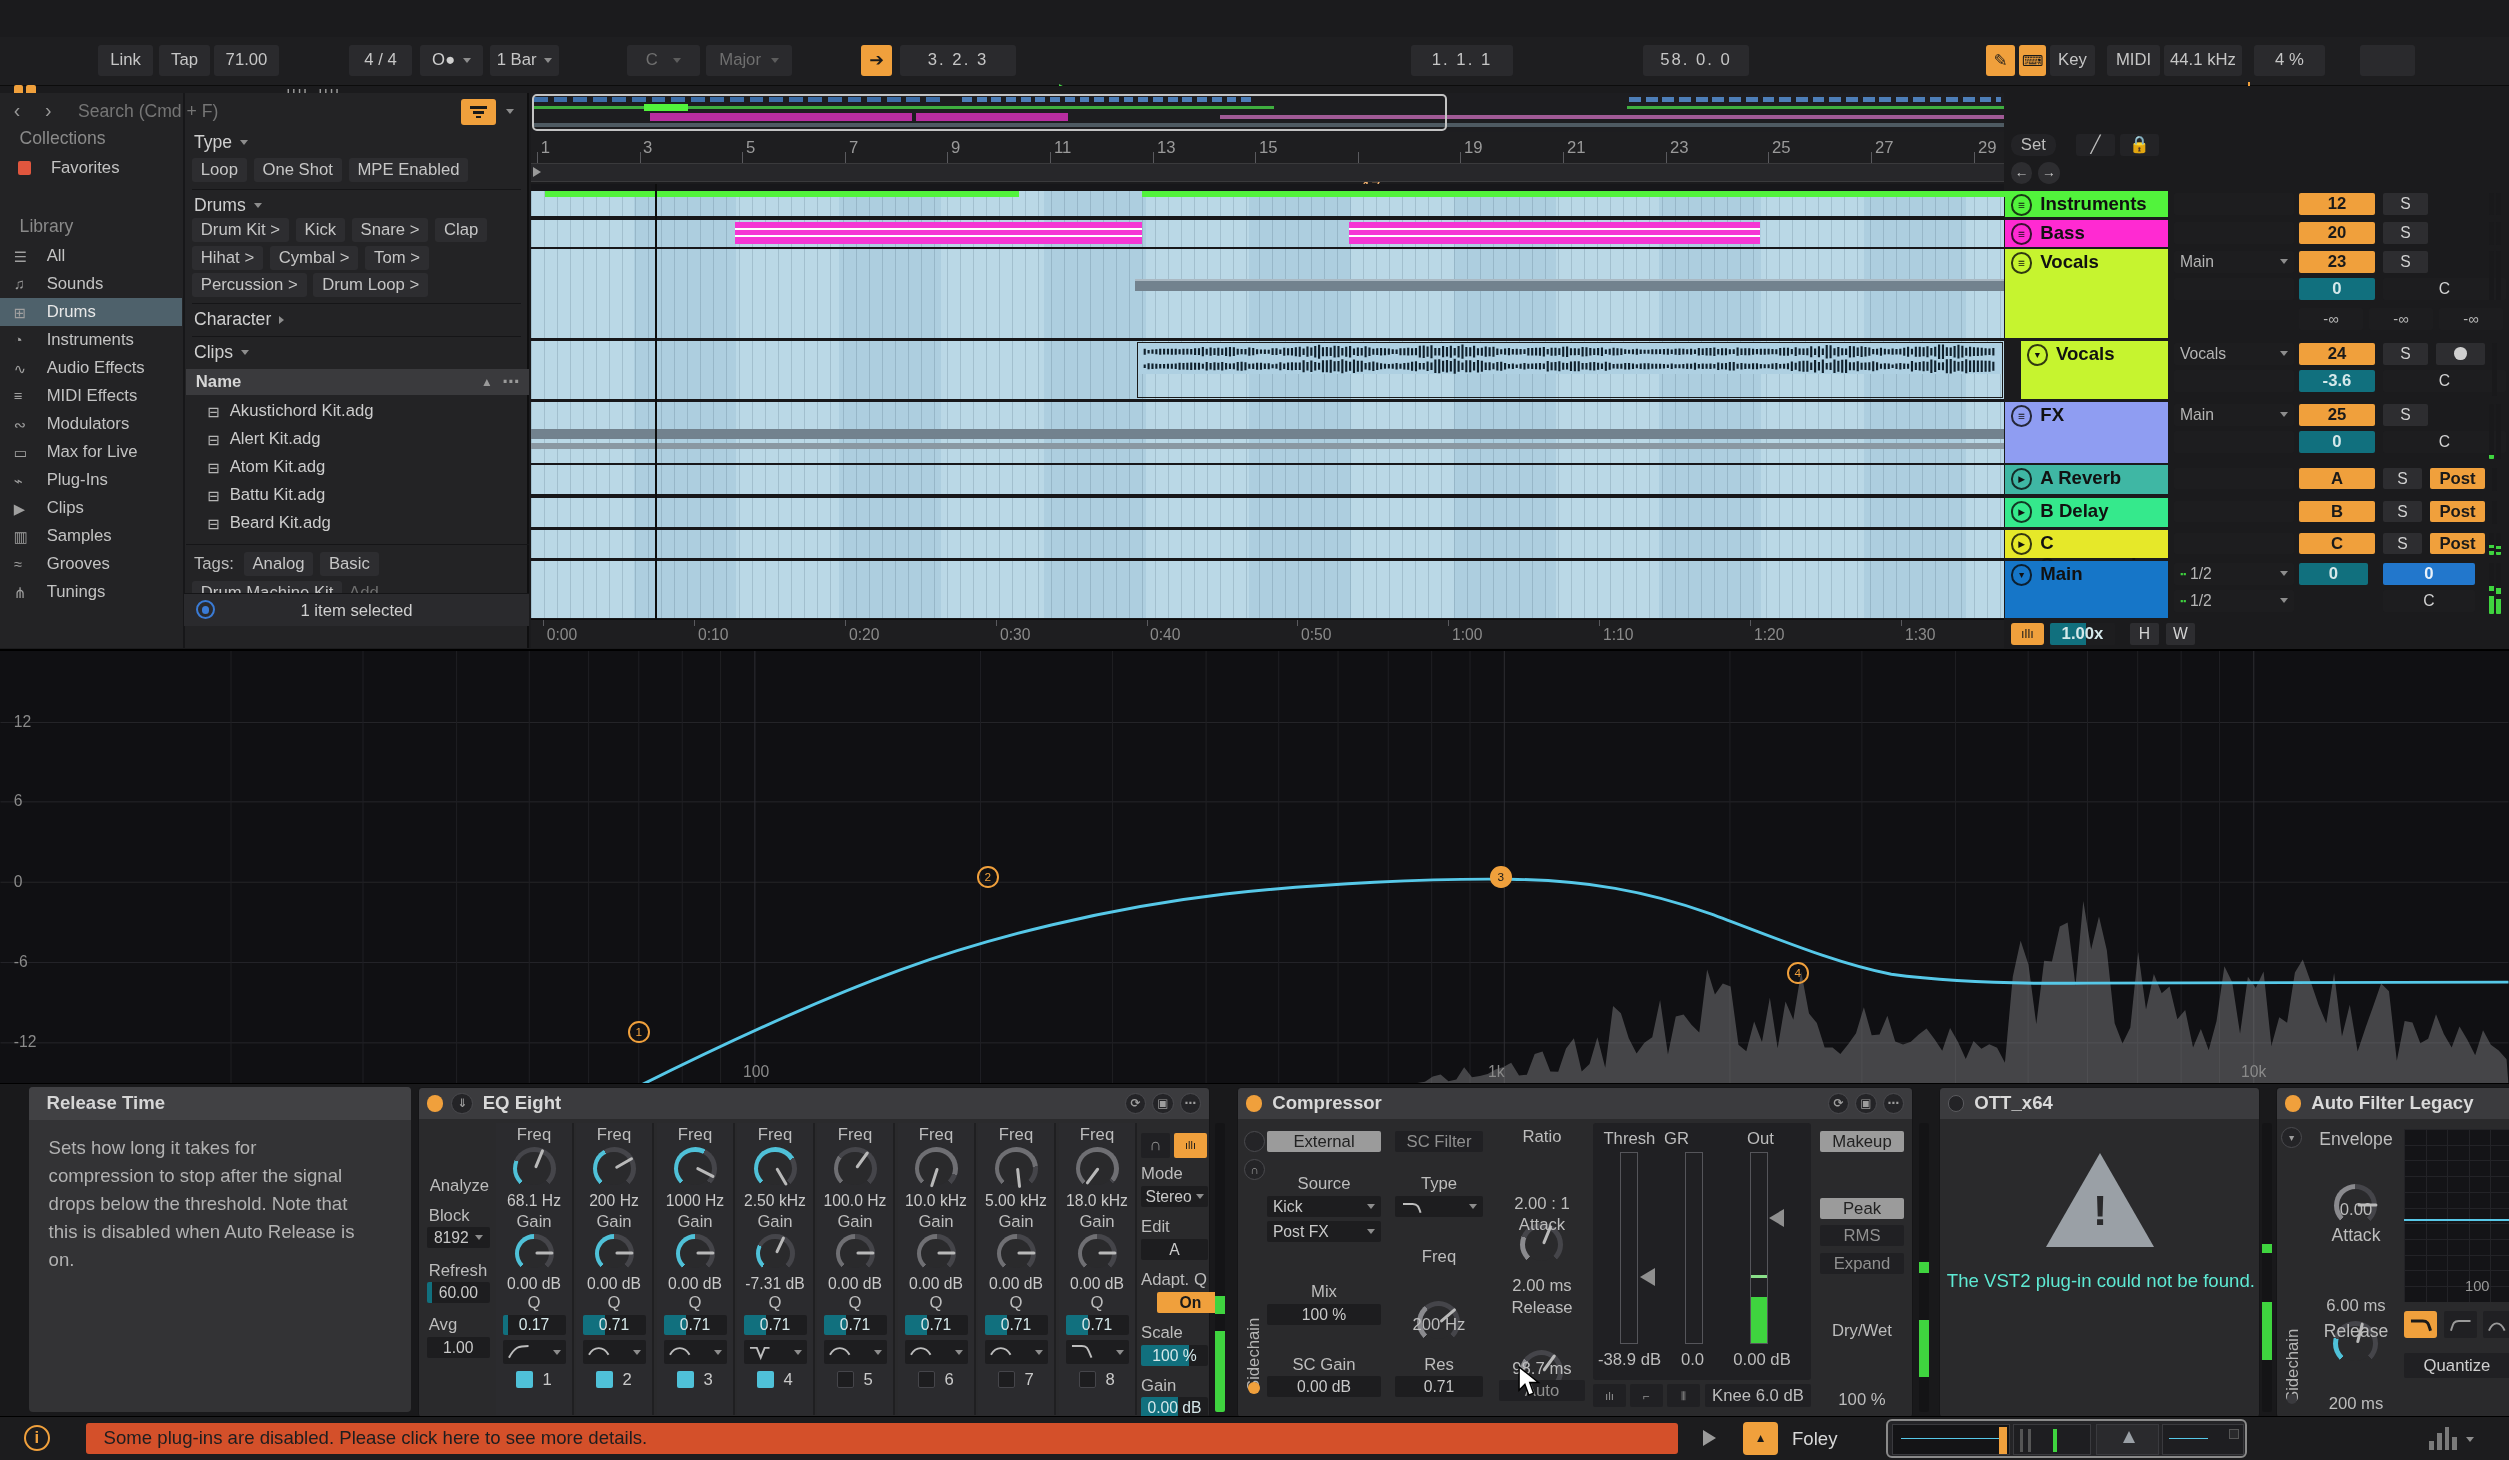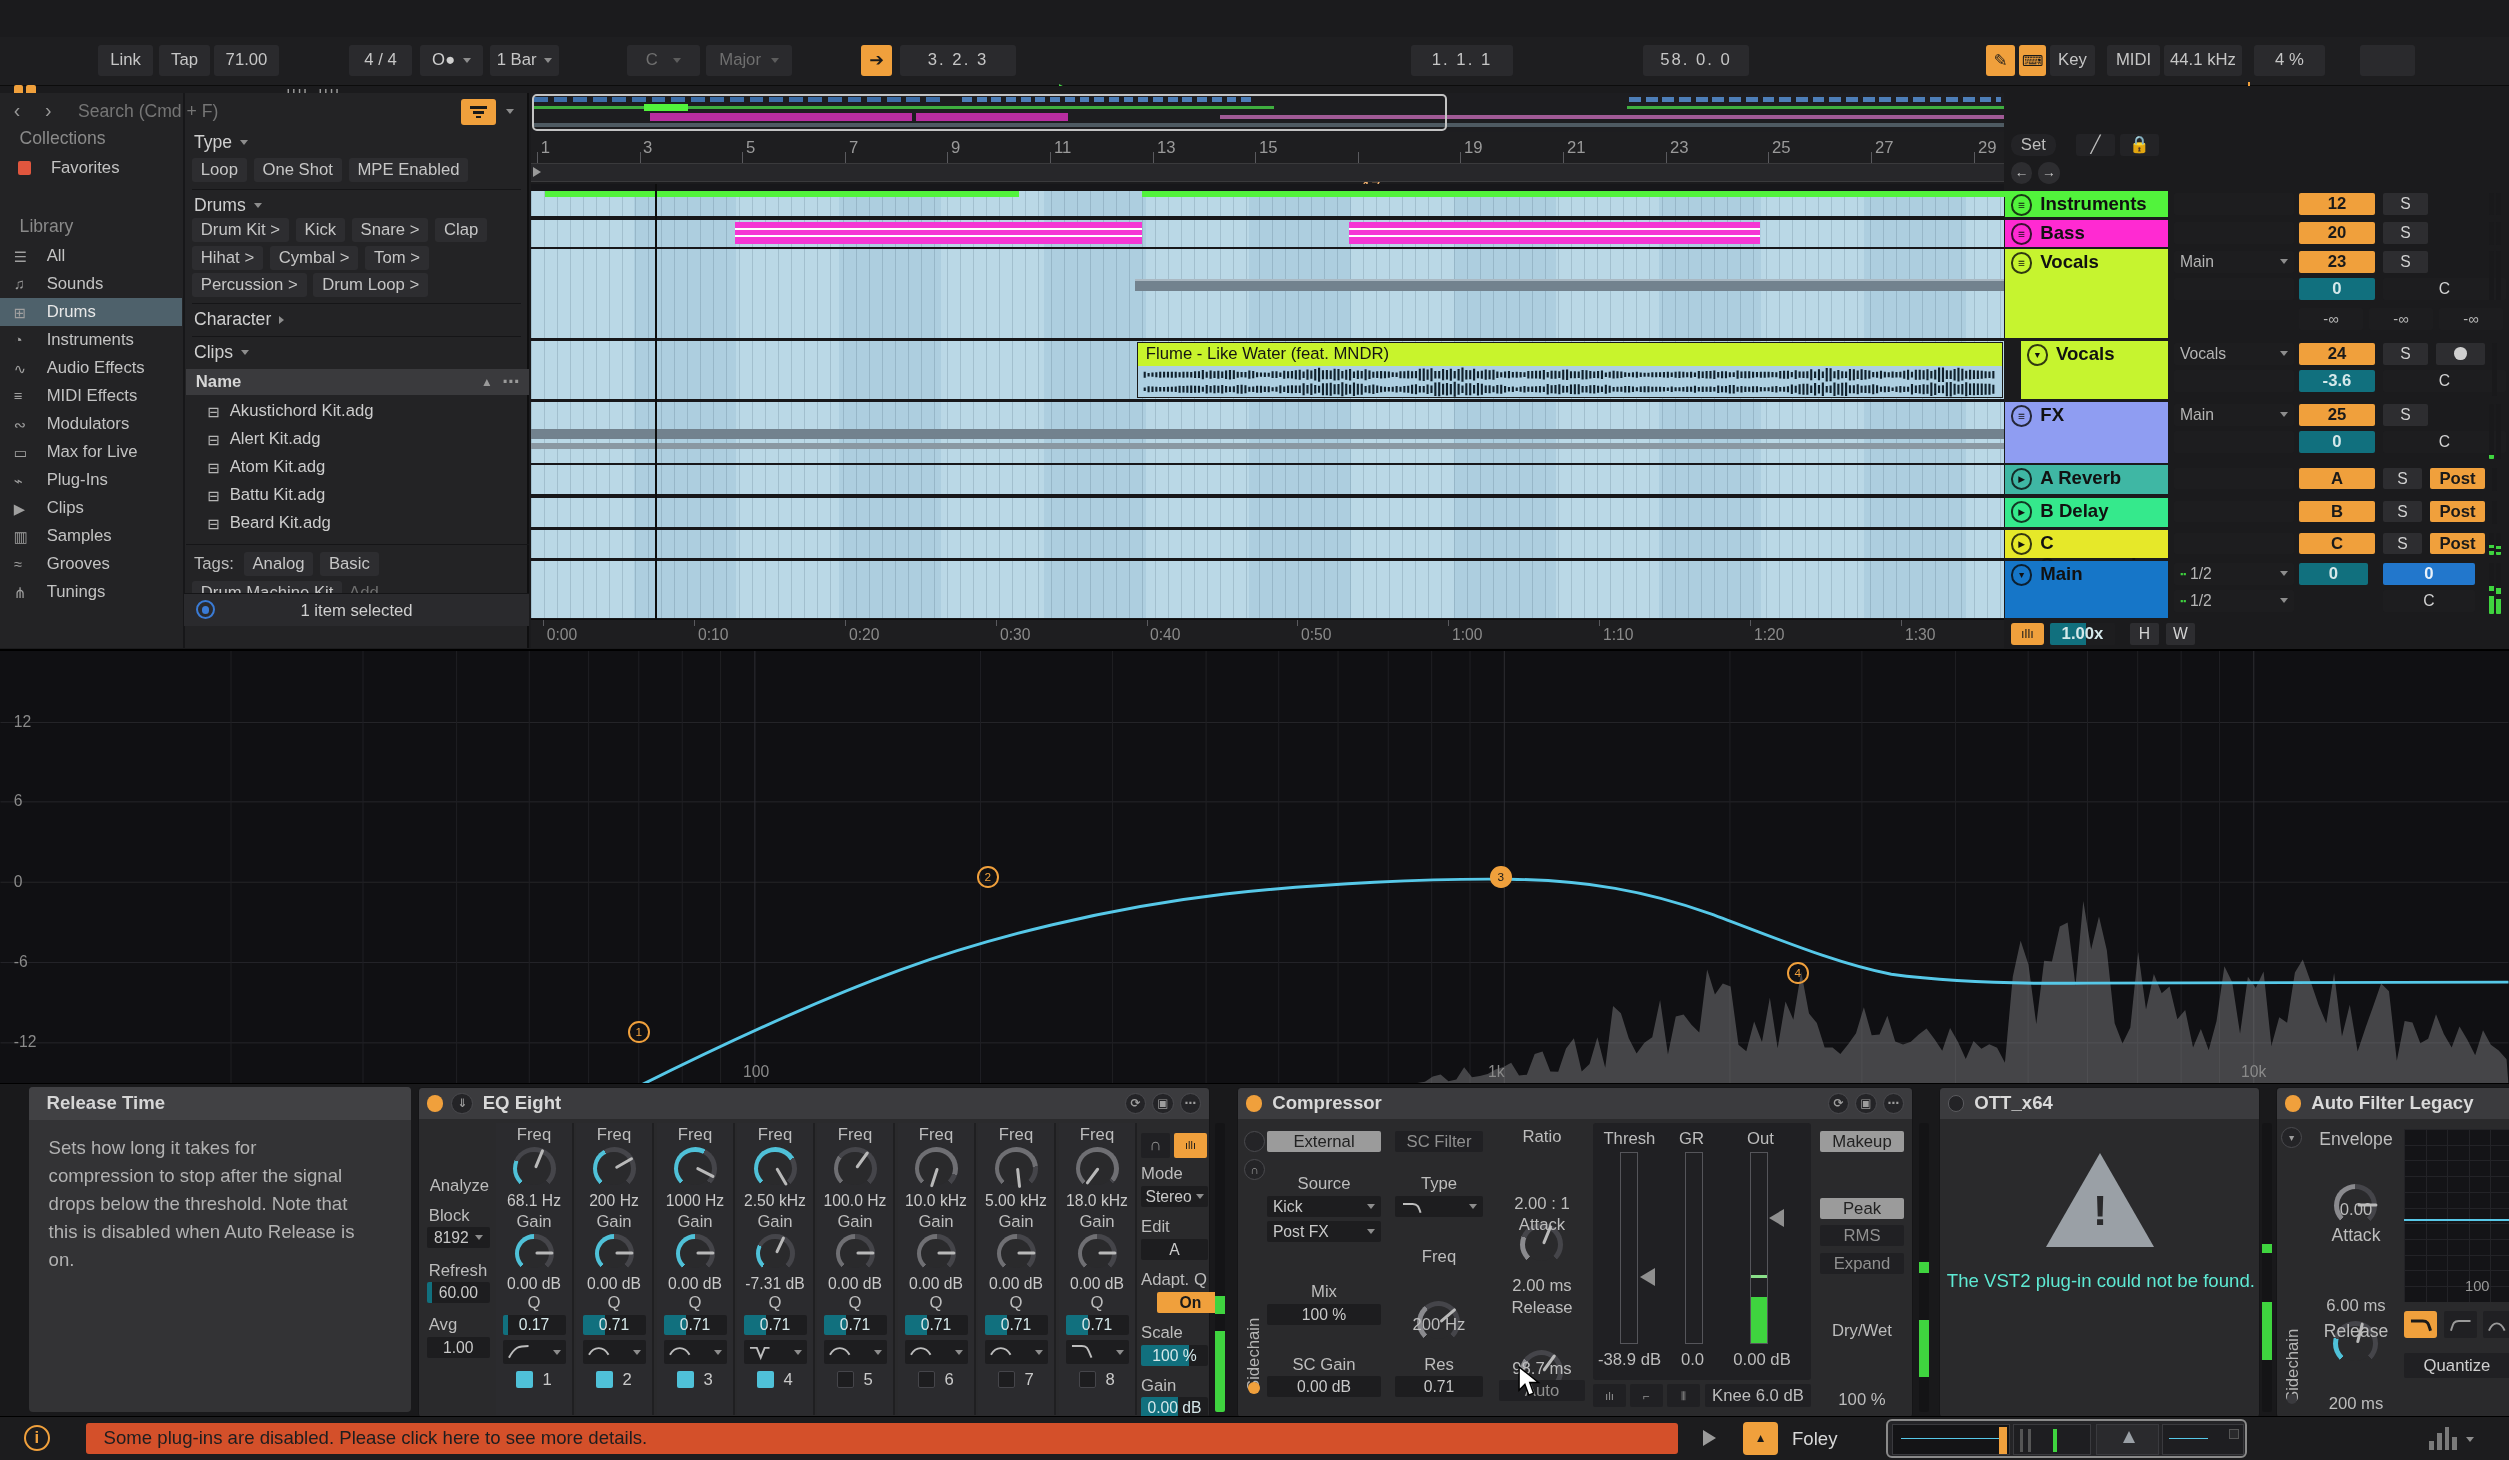--- a/index.html
+++ b/index.html
@@ -336,21 +336,20 @@
       </div>
       <div class="a lane" style="top:36px;height:26.5px;">
         <div class="a" style="left:204px;top:2px;width:407px;height:21.6px;background:linear-gradient(#f536d4 0 5.9px,#ffffff 5.9px 7.8px,#f536d4 7.8px 12.7px,#ffffff 12.7px 14.7px,#f536d4 14.7px 21.6px);"></div>
         <div class="a" style="left:818px;top:2px;width:411px;height:21.6px;background:linear-gradient(#f536d4 0 5.9px,#ffffff 5.9px 7.8px,#f536d4 7.8px 12.7px,#ffffff 12.7px 14.7px,#f536d4 14.7px 21.6px);"></div>
       </div>
       <div class="a lane" style="top:65px;height:89px;">
         <div class="a" style="left:604px;top:30px;width:869px;height:11.8px;background:#72828e;border-top:2px solid #aab8c2;"></div>
       </div>
       <div class="a lane" style="top:157px;height:58px;">
         <div class="a" style="left:606px;top:1px;width:866px;height:56px;border:1px solid #1a1a1a;">
-          <div style="height:22.5px;background:#c8f42c;color:#141414;font-size:16.7px;display:flex;align-items:center;padding-left:7.8px;">Flume - Like Water (feat. MNDR)</div>
           <div style="height:31px;background:#aed0e2;overflow:hidden;"><svg id="wave-svg" width="864" height="31" viewBox="0 0 882 32">
                 <path d="M2,5.93143482990869 L2,12.068565170091311 M2,22.12469818744567 L2,25.87530181255433 M6,7.118150341623437 L6,10.881849658376563 M6,20.90716332841718 L6,27.09283667158282 M10,6.7804320637700135 L10,11.219567936229986 M10,21.18386223777123 L10,26.81613776222877 M14,6.440082605619368 L14,11.559917394380632 M14,21.434221002250588 L14,26.565778997749412 M18,5.99481193449774 L18,12.00518806550226 M18,21.76234795801859 L18,26.23765204198141 M22,6.031471373708065 L22,11.968528626291935 M22,21.58377042209906 L22,26.41622957790094 M26,6.006823187349271 L26,11.993176812650729 M26,21.444626770098946 L26,26.555373229901054 M30,5.8159574443514135 L30,12.184042555648587 M30,21.453202746268857 L30,26.546797253731143 M34,5.836457294342225 L34,12.163542705657775 M34,21.235711580094847 L34,26.764288419905153 M38,6.400354078736491 L38,11.599645921263509 M38,20.46427731085073 L38,27.53572268914927 M42,5.878452105726622 L42,12.121547894273377 M42,20.77254242209843 L42,27.22745757790157 M46,6.022773305974849 L46,11.977226694025152 M46,20.413150592113897 L46,27.586849407886103 M50,6.06858651322601 L50,11.931413486773991 M50,20.155640915813223 L50,27.844359084186777 M54,5.536989374808748 L54,12.463010625191252 M54,20.483786753779057 L54,27.516213246220943 M58,5.487038629527535 L58,12.512961370472464 M58,20.343384675080472 L58,27.656615324919528 M62,4.21540060085742 L62,13.78459939914258 M62,21.44252287599521 L62,26.55747712400479 M66,5.858803070857967 L66,12.141196929142033 M66,19.64904914686688 L66,28.35095085313312 M70,4.716658217612826 L70,13.283341782387174 M70,20.667869931242926 L70,27.332130068757074 M74,5.520115484721979 L74,12.479884515278021 M74,19.771822806835868 L74,28.228177193164132 M78,4.954543136494612 L78,13.045456863505388 M78,20.279124786068643 L78,27.720875213931357 M82,5.645085347959716 L82,12.354914652040284 M82,19.567750674722248 L82,28.432249325277752 M86,4.538786941098423 L86,13.461213058901578 M86,20.693250384950105 L86,27.306749615049895 M90,4.082598922172494 L90,13.917401077827506 M90,21.210692960447496 L90,26.789307039552504 M94,4.451732234947388 L94,13.548267765052612 M94,20.946270702972907 L94,27.053729297027093 M98,5.8352916998529025 L98,12.164708300147097 M98,19.711632113421125 L98,28.288367886578875 M102,6.274639083959825 L102,11.725360916040174 M102,19.46549525473074 L102,28.53450474526926 M106,6.142771472771293 L106,11.857228527228706 M106,19.834255778284614 L106,28.165744221715386 M110,4.744039678345338 L110,13.255960321654662 M110,21.51226514605084 L110,26.48773485394916 M114,5.286701135306461 L114,12.713298864693538 M114,21.289284713515006 L114,26.710715286484994 M118,6.50757923639892 L118,11.49242076360108 M118,20.42584368613358 L118,27.57415631386642 M122,6.813813855932752 L122,11.186186144067248 M122,20.51151601326701 L122,27.48848398673299 M126,6.680641282381513 L126,11.319358717618487 M126,21.067177660946868 L126,26.932822339053132 M130,7.000574988308491 L130,10.999425011691509 M130,20.922977670598293 L130,27.077022329401707 M134,5.506843248305543 L134,12.493156751694457 M134,21.946884356000833 L134,26.053115643999167 M138,5.50723250275313 L138,12.49276749724687 M138,21.460852790679773 L138,26.539147209320227 M142,6.6090714750249315 L142,11.390928524975068 M142,19.86330019225434 L142,28.13669980774566 M146,4.905453252355137 L146,13.094546747644863 M146,21.06716967390286 L146,26.93283032609714 M150,5.340746143609031 L150,12.659253856390968 M150,20.134338087081264 L150,27.865661912918736 M154,5.075311430674942 L154,12.924688569325058 M154,19.910813098711447 L154,28.089186901288553 M158,4.307435403294525 L158,13.692564596705475 M158,20.204713320546357 L158,27.795286679453643 M162,3.8745476553729565 L162,14.125452344627043 M162,20.184960763735447 L162,27.815039236264553 M166,5.703022193155773 L166,12.296977806844227 M166,17.931390344759215 L166,30.068609655240785 M170,3.678966281050566 L170,14.321033718949433 M170,19.563872800551017 L170,28.436127199448983 M174,4.773526115058507 L174,13.226473884941493 M174,18.11692319489901 L174,29.88307680510099 M178,2.999961643939537 L178,15.000038356060463 M178,19.58254393808315 L178,28.41745606191685 M182,1.8276930901037325 L182,16.172306909896268 M182,20.496100961821693 L182,27.503899038178307 M186,4.396875419268192 L186,13.603124580731809 M186,17.721677929179066 L186,30.278322070820934 M190,4.210649801428708 L190,13.789350198571292 M190,17.75976048375972 L190,30.24023951624028 M194,4.693879275076386 L194,13.306120724923614 M194,17.188444276033852 L194,30.811555723966148 M198,2.9343450447850694 L198,15.065654955214931 M198,18.9221911754505 L198,29.0778088245495 M202,3.2132027086587174 L202,14.786797291341284 M202,18.681335087325294 L202,29.318664912674706 M206,5.105401497920617 L206,12.894598502079383 M206,16.891634873848194 L206,31.108365126151806 M210,3.8782929623332265 L210,14.121707037666773 M210,18.285648384676247 L210,29.714351615323753 M214,3.049823569602598 L214,14.950176430397402 M214,19.344533419060465 L214,28.655466580939535 M218,5.603103304156732 L218,12.396896695843267 M218,17.083483670735284 L218,30.916516329264716 M222,4.694885464746995 L222,13.305114535253004 M222,18.34326443702915 L222,29.65673556297085 M226,5.221090455432708 L226,12.778909544567291 M226,18.224715122850583 L226,29.775284877149417 M230,3.3670963990469556 L230,14.632903600953044 M230,20.53849538223464 L230,27.46150461776536 M234,4.623189235571804 L234,13.376810764428196 M234,19.7896817578464 L234,28.2103182421536 M238,5.83393138402565 L238,12.16606861597435 M238,19.128455120328706 L238,28.871544879671294 M242,5.498778101250993 L242,12.501221898749007 M242,20.049549020938 L242,27.950450979062 M246,5.163421787206815 L246,12.836578212793185 M246,21.00097783164609 L246,26.99902216835391 M250,5.384216258659761 L250,12.61578374134024 M250,21.41969166393096 L250,26.58030833606904 M254,5.775576205907543 L254,12.224423794092457 M254,21.684261768060587 L254,26.315738231939413 M258,6.531402528795049 L258,11.468597471204951 M258,21.463650390659865 L258,26.536349609340135 M262,6.73615156225218 L262,11.26384843774782 M262,20.591991897129027 L262,27.408008102870973 M266,5.362308939199349 L266,12.637691060800652 M266,21.304544801599736 L266,26.695455198400264 M270,5.458583147623068 L270,12.541416852376932 M270,20.559966802039934 L270,27.440033197960066 M274,5.010873209130648 L274,12.989126790869353 M274,20.379576481443532 L274,27.620423518556468 M278,5.358962427135733 L278,12.641037572864267 M278,19.43056682535772 L278,28.56943317464228 M282,5.274764126065264 L282,12.725235873934736 M282,18.947669967498072 L282,29.052330032501928 M286,2.9338691004929016 L286,15.066130899507097 M286,20.76152468040968 L286,27.23847531959032 M290,2.612395977200184 L290,15.387604022799817 M290,20.60174658121141 L290,27.39825341878859 M294,3.7318969525806933 L294,14.268103047419306 M294,19.05194968351449 L294,28.94805031648551 M298,2.230664376713497 L298,15.769335623286503 M298,20.17837482259975 L298,27.82162517740025 M302,5.078106005690327 L302,12.921893994309674 M302,17.015458021388866 L302,30.984541978611134 M306,5.182309829651906 L306,12.817690170348094 M306,16.65821865696119 L306,31.34178134303881 M310,3.206884854040215 L310,14.793115145959785 M310,18.445381684536603 L310,29.554618315463397 M314,4.103435933980501 L314,13.896564066019499 M314,17.426876311702674 L314,30.573123688297326 M318,2.8612568754623826 L318,15.138743124537617 M318,18.614127253258356 L318,29.385872746741644 M322,5.191039528090208 L322,12.808960471909792 M322,16.29634103251955 L322,31.70365896748045 M326,3.116971863281824 L326,14.883028136718176 M326,18.448414369828406 L326,29.551585630171594 M330,1.6153361183801733 L330,16.384663881619826 M330,20.092353456104533 L330,27.907646543895467 M334,4.145949656468636 L334,13.854050343531364 M334,17.765861185554265 L334,30.234138814445735 M338,4.444523629766067 L338,13.555476370233933 M338,17.730016833316064 L338,30.269983166683936 M342,2.9286459839147314 L342,15.07135401608527 M342,19.56334107042941 L342,28.43665892957059 M346,5.352652268934463 L346,12.647347731065537 M346,17.506982144466583 L346,30.493017855533417 M350,4.879942025661135 L350,13.120057974338865 M350,18.392464625843385 L350,29.607535374156615 M354,3.680657965311145 L354,14.319342034688855 M354,20.044082557824552 L354,27.955917442175448 M358,4.347077562147634 L358,13.652922437852366 M358,19.863586346449306 L358,28.136413653550694 M362,3.809574347275869 L362,14.19042565272413 M362,20.91430497423129 L362,27.08569502576871 M366,5.72947010726835 L366,12.27052989273165 M366,19.52838113783033 L366,28.47161886216967 M370,6.509698978161474 L370,11.490301021838526 M370,19.29619707236392 L370,28.70380292763608 M374,5.802580947556205 L374,12.197419052443795 M374,20.55869227015351 L374,27.44130772984649 M378,5.275283014671082 L378,12.724716985328918 M378,21.641993550355828 L378,26.358006449644172 M382,6.215812535962945 L382,11.784187464037055 M382,21.25151166256905 L382,26.74848833743095 M386,5.9255427362477775 L386,12.074457263752223 M386,22.07950317813786 L386,25.92049682186214 M390,6.230151940374958 L390,11.769848059625042 M390,21.365481230349793 L390,26.634518769650207 M394,6.556507243306934 L394,11.443492756693066 M394,20.543906684359705 L394,27.456093315640295 M398,5.13323773225693 L398,12.86676226774307 M398,21.501312820290263 L398,26.498687179709737 M402,5.075180081768012 L402,12.924819918231988 M402,21.127604852361358 L402,26.872395147638642 M406,5.015391584658205 L406,12.984608415341796 M406,20.793897361243346 L406,27.206102638756654 M410,4.775446065210094 L410,13.224553934789906 M410,20.68216937462024 L410,27.31783062537976 M414,4.01596835083302 L414,13.98403164916698 M414,21.13469023914312 L414,26.86530976085688 M418,6.234561784418518 L418,11.765438215581483 M418,18.656062311812107 L418,29.343937688187893 M422,4.9338123903962945 L422,13.066187609603706 M422,19.745197223064803 L422,28.254802776935197 M426,4.967264300999464 L426,13.032735699000536 M426,19.54933132043704 L426,28.45066867956296 M430,5.50469831930503 L430,12.49530168069497 M430,18.898748478945425 L430,29.101251521054575 M434,3.865290437368934 L434,14.134709562631066 M434,20.47363336940436 L434,27.52636663059564 M438,3.573837773951473 L438,14.426162226048527 M438,20.747867478236692 L438,27.252132521763308 M442,5.29421189470684 L442,12.70578810529316 M442,19.055607526392215 L442,28.944392473607785 M446,5.4662050826773925 L446,12.533794917322608 M446,18.954480188508636 L446,29.045519811491364 M450,5.660363536779184 L450,12.339636463220817 M450,18.87079847019954 L450,29.12920152980046 M454,4.118390825102107 L454,13.881609174897893 M454,20.559215628855682 L454,27.440784371144318 M458,4.266898256133725 L458,13.733101743866275 M458,20.589039075527584 L458,27.410960924472416 M462,5.119470156741331 L462,12.88052984325867 M462,19.94223527163956 L462,28.05776472836044 M466,5.556870555659085 L466,12.443129444340915 M466,19.7332980411362 L466,28.2667019588638 M470,5.2264044083147905 L470,12.77359559168521 M470,20.30996601438822 L470,27.69003398561178 M474,4.611952281767907 L474,13.388047718232093 M474,21.183269087074294 L474,26.816730912925706 M478,6.586395255043376 L478,11.413604744956624 M478,19.47518590829279 L478,28.52481409170721 M482,5.819344608963709 L482,12.180655391036291 M482,20.510996579066543 L482,27.489003420933457 M486,5.023986222814024 L486,12.976013777185976 M486,21.572519403261232 L486,26.427480596738768 M490,5.308849837272775 L490,12.691150162727226 M490,21.54642031321063 L490,26.45357968678937 M494,5.624636822360947 L494,12.375363177639052 M494,21.477460153323634 L494,26.522539846676366 M498,6.568174489622284 L498,11.431825510377717 M498,20.764610662110364 L498,27.235389337889636 M502,6.950658389611197 L502,11.049341610388803 M502,20.592876665278 L502,27.407123334722 M506,6.472806786209998 L506,11.527193213790003 M506,21.25819933153087 L506,26.74180066846913 M510,5.8357605480086985 L510,12.164239451991302 M510,22.056606397449027 L510,25.943393602550973 M514,6.7715480361715805 L514,11.22845196382842 M514,21.253789044569075 L514,26.746210955430925 M518,6.980956054679642 L518,11.019043945320359 M518,21.010824138599713 L518,26.989175861400287 M522,6.912819244264408 L522,11.087180755735591 M522,21.00725524304628 L522,26.99274475695372 M526,6.467778825838804 L526,11.532221174161197 M526,21.412235884104586 L526,26.587764115895414 M530,6.333185904762927 L530,11.666814095237072 M530,21.538259521990778 L530,26.461740478009222 M534,6.540266151511503 L534,11.459733848488497 M534,21.3533270583083 L534,26.6466729416917 M538,6.157400496439177 L538,11.842599503560823 M538,21.787682366200947 L538,26.212317633799053 M542,5.932130777445463 L542,12.067869222554538 M542,22.091832479441585 L542,25.908167520558415 M546,6.770979615202972 L546,11.229020384797028 M546,21.221278011940974 L546,26.778721988059026 M550,5.844562466049387 L550,12.155437533950613 M550,22.02200653693619 L550,25.97799346306381 M554,5.720743335354952 L554,12.279256664645047 M554,22.001662264892868 L554,25.998337735107132 M558,6.008487929258006 L558,11.991512070741994 M558,21.55510087452961 L558,26.44489912547039 M562,6.3337002753669935 L562,11.666299724633006 M562,21.06056123993491 L562,26.93943876006509 M566,5.813259048101616 L566,12.186740951898383 M566,21.40555868967882 L566,26.59444131032118 M570,6.688191299609867 L570,11.311808700390133 M570,20.35363666373386 L570,27.64636333626614 M574,5.064534537629328 L574,12.935465462370672 M574,21.803426971420986 L574,26.196573028579014 M578,5.575590102094431 L578,12.42440989790557 M578,21.126316890244528 L578,26.873683109755472 M582,5.172600451273539 L582,12.827399548726461 M582,21.375691715901468 L582,26.624308284098532 M586,5.2000407096400565 L586,12.799959290359944 M586,21.21156364361553 L586,26.78843635638447 M590,4.654118071405598 L590,13.345881928594402 M590,21.64199461221473 L590,26.35800538778527 M594,6.1632811927342255 L594,11.836718807265775 M594,20.0425121780714 L594,27.9574878219286 M598,5.357434189095933 L598,12.642565810904067 M598,20.786824959535622 L598,27.213175040464378 M602,5.479750717423967 L602,12.520249282576033 M602,20.634943269018 L602,27.365056730982 M606,6.380346181376094 L606,11.619653818623906 M606,19.739447914628865 L606,28.260552085371135 M610,6.5350446200347 L610,11.4649553799653 M610,19.62667153940152 L610,28.37332846059848 M614,4.715271174194896 L614,13.284728825805104 M614,21.526762426574948 L614,26.473237573425052 M618,5.602845072190773 L618,12.397154927809227 M618,20.758856533520948 L618,27.241143466479052 M622,5.305501022702531 L622,12.694498977297469 M622,21.21553044269121 L622,26.78446955730879 M626,5.383032572011373 L626,12.616967427988627 M626,21.33664211047135 L626,26.66335788952865 M630,5.937732069734421 L630,12.062267930265579 M630,21.018885064062196 L630,26.981114935937804 M634,6.290208433816003 L634,11.709791566183997 M634,20.939975000935476 L634,27.060024999064524 M638,5.848432979398724 L638,12.151567020601277 M638,21.689618520286196 L638,26.310381479713804 M642,5.959600484670461 L642,12.04039951532954 M642,21.9176766559218 L642,26.0823233440782 M646,6.0380017503607935 L646,11.961998249639207 M646,21.83766985234778 L646,26.16233014765222 M650,6.313851651757479 L650,11.686148348242522 M650,21.171019201545974 L650,26.828980798454026 M654,6.514655890214941 L654,11.485344109785059 M654,20.560232709921955 L654,27.439767290078045 M658,5.098772873612912 L658,12.901227126387088 M658,21.551951561573134 L658,26.448048438426866 M662,4.882289293154276 L662,13.117710706845724 M662,21.335452874055687 L662,26.664547125944313 M666,4.80693490087099 L666,13.19306509912901 M666,20.974661361861735 L666,27.025338638138265 M670,6.283432859864948 L670,11.716567140135052 M670,19.064720299690492 L670,28.935279700309508 M674,4.497240524968886 L674,13.502759475031114 M674,20.42616805269244 L674,27.57383194730756 M678,5.749371352534865 L678,12.250628647465135 M678,18.764030663157826 L678,29.235969336842174 M682,5.709685323304964 L682,12.290314676695036 M682,18.414444343986418 L682,29.585555656013582 M686,5.461123852204214 L686,12.538876147795786 M686,18.30033316759997 L686,29.69966683240003 M690,3.4026629526287806 L690,14.59733704737122 M690,20.028369455095014 L690,27.971630544904986 M694,5.71608280265249 L694,12.28391719734751 M694,17.42211998193802 L694,30.57788001806198 M698,3.2463049477196106 L698,14.753695052280388 M698,19.64162800229773 L698,28.35837199770227 M702,5.6160777927434005 L702,12.3839222072566 M702,17.06865163064264 L702,30.93134836935736 M706,2.0032009228177206 L706,15.99679907718228 M706,20.529369170404195 L706,27.470630829595805 M710,2.3073684250310125 L710,15.692631574968988 M710,20.127472267141087 L710,27.872527732858913 M714,5.302492183915083 L714,12.697507816084917 M714,17.091786869094538 L714,30.908213130905462 M718,4.01454196082962 L718,13.98545803917038 M718,18.398386031681092 L718,29.601613968318908 M722,5.298345382814187 L722,12.701654617185813 M722,17.19375216614637 L722,30.80624783385363 M726,5.593853548521114 L726,12.406146451478886 M726,17.03848361864823 L726,30.96151638135177 M730,2.9693966290967646 L730,15.030603370903236 M730,19.864021655024455 L730,28.135978344975545 M734,3.302632024423434 L734,14.697367975576565 M734,19.79169559633645 L734,28.20830440366355 M738,4.573272801079785 L738,13.426727198920215 M738,18.839998531982122 L738,29.160001468017878 M742,3.4578897948674934 L742,14.542110205132506 M742,20.329800225793957 L742,27.670199774206043 M746,4.164010347776548 L746,13.835989652223452 M746,20.050274088325722 L746,27.949725911674278 M750,4.773600336318578 L750,13.226399663681422 M750,19.91545124822984 L750,28.08454875177016 M754,6.2908742919994385 L754,11.709125708000562 M754,18.91645646269904 L754,29.08354353730096 M758,5.867523621455666 L758,12.132476378544334 M758,19.89633525742208 L758,28.10366474257792 M762,4.81998080250385 L762,13.18001919749615 M762,21.532853683391398 L762,26.467146316608602 M766,6.062674226230623 L766,11.937325773769377 M766,20.905315159965276 L766,27.094684840034724 M770,6.392035087415774 L770,11.607964912584226 M770,21.210632029495713 L770,26.789367970504287 M774,5.7796583405270585 L774,12.220341659472941 M774,22.090434583230007 L774,25.909565416769993 M778,6.130444372837625 L778,11.869555627162375 M778,21.087022433545012 L778,26.912977566454988 M782,6.0458186440916 L782,11.9541813559084 M782,20.52093544044299 L782,27.47906455955701 M786,4.853865933200448 L786,13.14613406679955 M786,21.07141782957026 L786,26.92858217042974 M790,3.934699030479635 L790,14.065300969520365 M790,21.365620488458486 L790,26.634379511541514 M794,6.058847954675604 L794,11.941152045324396 M794,18.640117539251793 L794,29.359882460748207 M798,3.9332495048134026 L798,14.066750495186596 M798,20.194824451076663 L798,27.805175548923337 M802,3.8783611419246293 L802,14.121638858075372 M802,19.71579497920957 L802,28.28420502079043 M806,4.3274084485028 L806,13.672591551497199 M806,18.775888922300528 L806,29.224111077699472 M810,3.3559346320000323 L810,14.644065367999968 M810,19.30514340963162 L810,28.69485659036838 M814,5.11615131066921 L814,12.88384868933079 M814,17.15634958075157 L814,30.84365041924843 M818,3.9984642234277343 L818,14.001535776572265 M818,17.94346202308299 L818,30.05653797691701 M822,1.5673574364117844 L822,16.432642563588217 M822,20.105658294346163 L822,27.894341705653837 M826,1.558806179851489 L826,16.441193820148513 M826,19.909879175079915 L826,28.090120824920085 M830,4.505219539748441 L830,13.494780460251558 M830,16.825849073976663 L830,31.174150926023337 M834,4.7021601568452605 L834,13.29783984315474 M834,16.55932993980779 L834,31.44067006019221 M838,3.022394041518819 L838,14.977605958481181 M838,18.238055929446467 L838,29.761944070553533 M842,1.9016917925241703 L842,16.09830820747583 M842,19.42592774900457 L842,28.57407225099543 M846,2.910040094639484 L846,15.089959905360516 M846,18.551807841916442 L846,29.448192158083558 M850,4.777413900115397 L850,13.222586099884603 M850,16.883765911264113 L850,31.116234088735887 M854,3.9722307922305005 L854,14.027769207769499 M854,17.95065301518191 L854,30.04934698481809 M858,4.467795516859512 L858,13.532204483140488 M858,17.775695835368467 L858,30.224304164631533 M862,4.516774977377521 L862,13.483225022622479 M862,18.102070264135758 L862,29.897929735864242 M866,4.961281886954582 L866,13.038718113045418 M866,18.082875419619235 L866,29.917124580380765 M870,5.312556172790147 L870,12.687443827209853 M870,18.201518171274305 L870,29.798481828725695 M874,5.595649948667968 L874,12.404350051332031 M874,18.42710142084081 L874,29.57289857915919 M878,5.106605596581817 L878,12.893394403418183 M878,19.45732555801123 L878,28.54267444198877 " stroke="#10202c" stroke-width="2.2"></path>
               </svg></div>
         </div>
       </div>
       <div class="a lane" style="top:218px;height:61px;">
         <div class="a" style="left:0;top:27.4px;width:1473px;height:9.8px;background:#72828e;"></div>
         <div class="a" style="left:0;top:41px;width:1473px;height:5.9px;background:#8a98a2;"></div>
       </div>
       <div class="a lane" style="top:281px;height:29px;"></div>
@@ -915,21 +914,21 @@
           <div class="ptr" style="transform: rotate(-144deg);"></div>
         </div>
       <div class="a dlab" style="left:257px;top:188px;width:94px;">2.00 ms</div>
       <div class="a dlab" style="left:257px;top:210px;width:94px;">Release</div>
 
       <div class="a dlab" style="left:257px;top:271px;width:94px;">98.7 ms</div>
       <div class="a dkbtn" style="left:261px;top:292px;width:86px;height:21.6px;">Auto</div>
 
       <div class="a" style="left:355px;top:35px;width:218px;height:257px;background:#202023;border-radius:2.9px;">
         <div class="a dlab" style="left:5.9px;top:5.9px;width:61px;">Thresh</div>
-        <div class="a dlab" style="left:73px;top:5.9px;width:51px;">GR</div>
+        <div class="a dlab" style="left:58px;top:5.9px;width:51px;">GR</div>
         <div class="a dlab" style="left:137px;top:5.9px;width:61px;">Out</div>
         <div class="a" style="left:27.4px;top:29px;width:17.6px;height:192px;border:1px solid #55555a;"></div>
         <div class="a" style="left:92px;top:29px;width:17.6px;height:192px;border:1px solid #55555a;"></div>
         <div class="a" style="left:157px;top:29px;width:17.6px;height:192px;border:1px solid #55555a;background:linear-gradient(#202023 0 64%,#8adf8a 64% 66%,#202023 66% 76%,#3fd43f 76%);"></div>
         <div class="a" style="left:47px;top:145px;width:0;height:0;border-top:9.8px solid transparent;border-bottom:9.8px solid transparent;border-right:15.7px solid #8f8f8f;"></div>
         <div class="a" style="left:176px;top:86px;width:0;height:0;border-top:9.8px solid transparent;border-bottom:9.8px solid transparent;border-right:15.7px solid #8f8f8f;"></div>
         <div class="a dlab" style="left:0px;top:227px;width:73px;">-38.9 dB</div>
         <div class="a dlab" style="left:74px;top:227px;width:51px;">0.0</div>
         <div class="a dlab" style="left:127px;top:227px;width:84px;">0.00 dB</div>
       </div>

